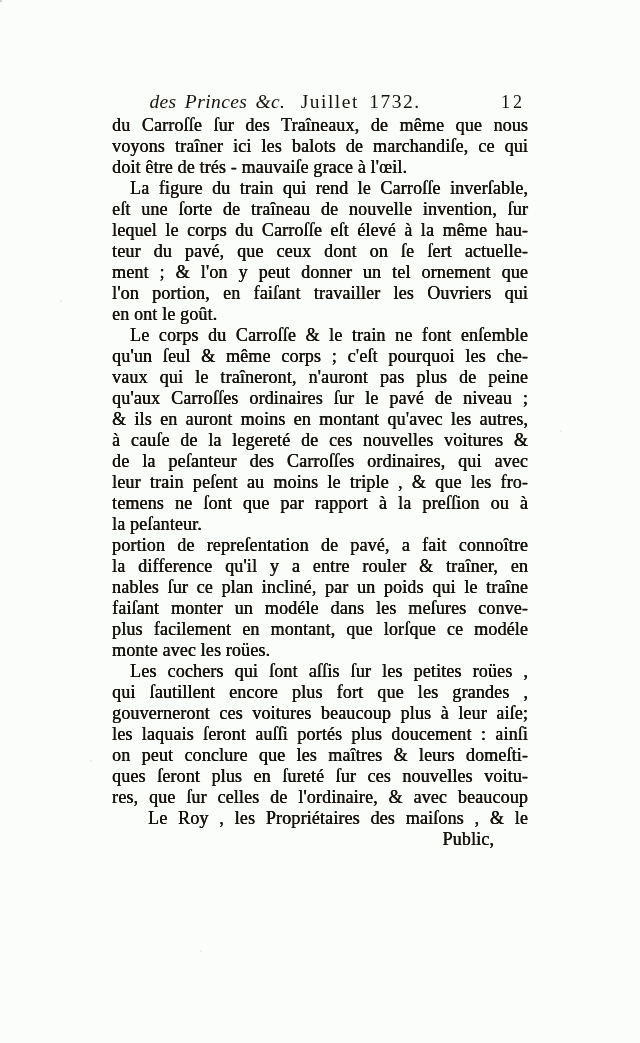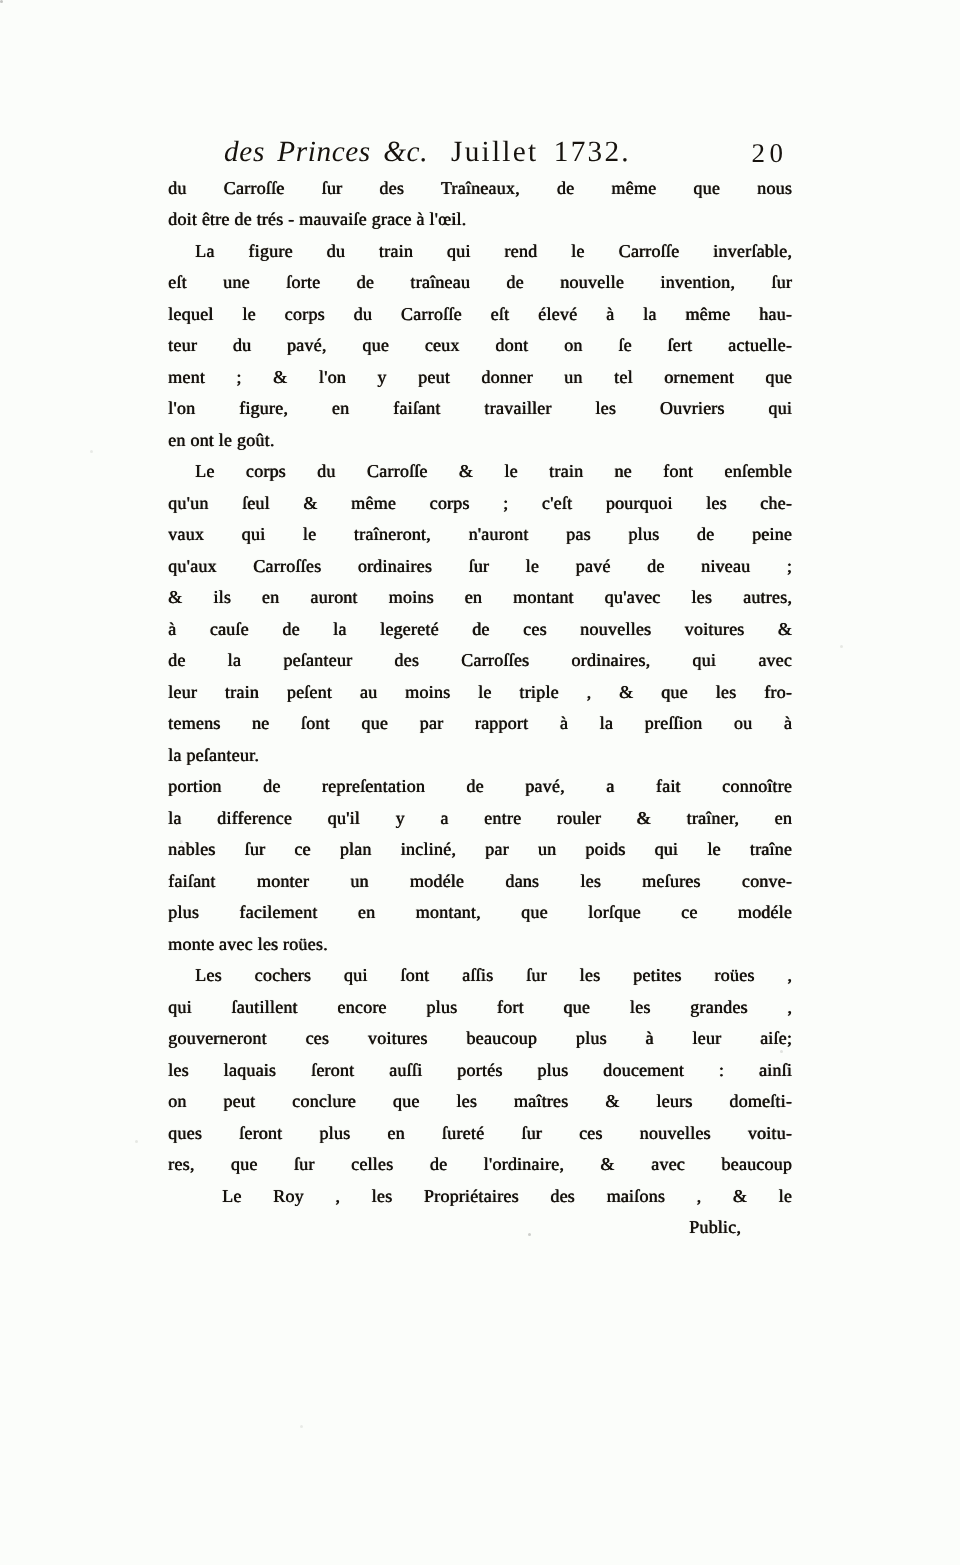--- a/index.html
+++ b/index.html
@@ -36,21 +36,21 @@
     text-align:center;
     padding-right:70px; 
   }
   .running-head .ital{font-style:italic;margin-right:10px;word-spacing:3px;}
   .running-head .roman{word-spacing:4px;letter-spacing:1.5px;}
   .folio{
     position:absolute;right:3px;top:1px;
     font-size:18px;letter-spacing:3px;
   }
   .body-text{
-    font-size:12px;
+    font-size:18px;
     letter-spacing:0.15px;
   }
   .line{
     height:21px;
     line-height:21px;
     text-align:justify;
     text-align-last:justify;
     overflow:visible;
     white-space:normal;
     text-shadow:0.35px 0 0 currentColor, 0 0 0.55px rgba(25,20,12,0.55);
@@ -83,35 +83,36 @@
 <div class="sheet">
   <div class="speckles"></div>
 
   <div class="textblock">
 
     <div class="running-head">
       <span class="title-wrap">
         <span class="ital">des Princes &amp;c.</span>
         <span class="roman">Juillet 1732.</span>
       </span>
-      <span class="folio">20</span>
+      <span class="folio">12</span>
     </div>
 
     <div class="body-text" id="body-text">
         <div>
           <div class="line">du Carroſſe ſur des Traîneaux, de même que nous</div>
+          <div class="line">voyons traîner ici les balots de marchandiſe, ce qui</div>
           <div class="line last">doit être de trés - mauvaiſe grace à l'œil.</div>
         </div>
         <div>
           <div class="line" style="text-indent: 18px;">La figure du train qui rend le Carroſſe inverſable,</div>
           <div class="line">eſt une ſorte de traîneau de nouvelle invention, ſur</div>
           <div class="line">lequel le corps du Carroſſe eſt élevé à la même hau-</div>
           <div class="line">teur du pavé, que ceux dont on ſe ſert actuelle-</div>
           <div class="line">ment ; &amp; l'on y peut donner un tel ornement que</div>
-          <div class="line">l'on figure, en faiſant travailler les Ouvriers qui</div>
+          <div class="line">l'on portion, en faiſant travailler les Ouvriers qui</div>
           <div class="line last">en ont le goût.</div>
         </div>
         <div>
           <div class="line" style="text-indent: 18px;">Le corps du Carroſſe &amp; le train ne font enſemble</div>
           <div class="line">qu'un ſeul &amp; même corps ; c'eſt pourquoi les che-</div>
           <div class="line">vaux qui le traîneront, n'auront pas plus de peine</div>
           <div class="line">qu'aux Carroſſes ordinaires ſur le pavé de niveau ;</div>
           <div class="line">&amp; ils en auront moins en montant qu'avec les autres,</div>
           <div class="line">à cauſe de la legereté de ces nouvelles voitures &amp;</div>
           <div class="line">de la peſanteur des Carroſſes ordinaires, qui avec</div>

